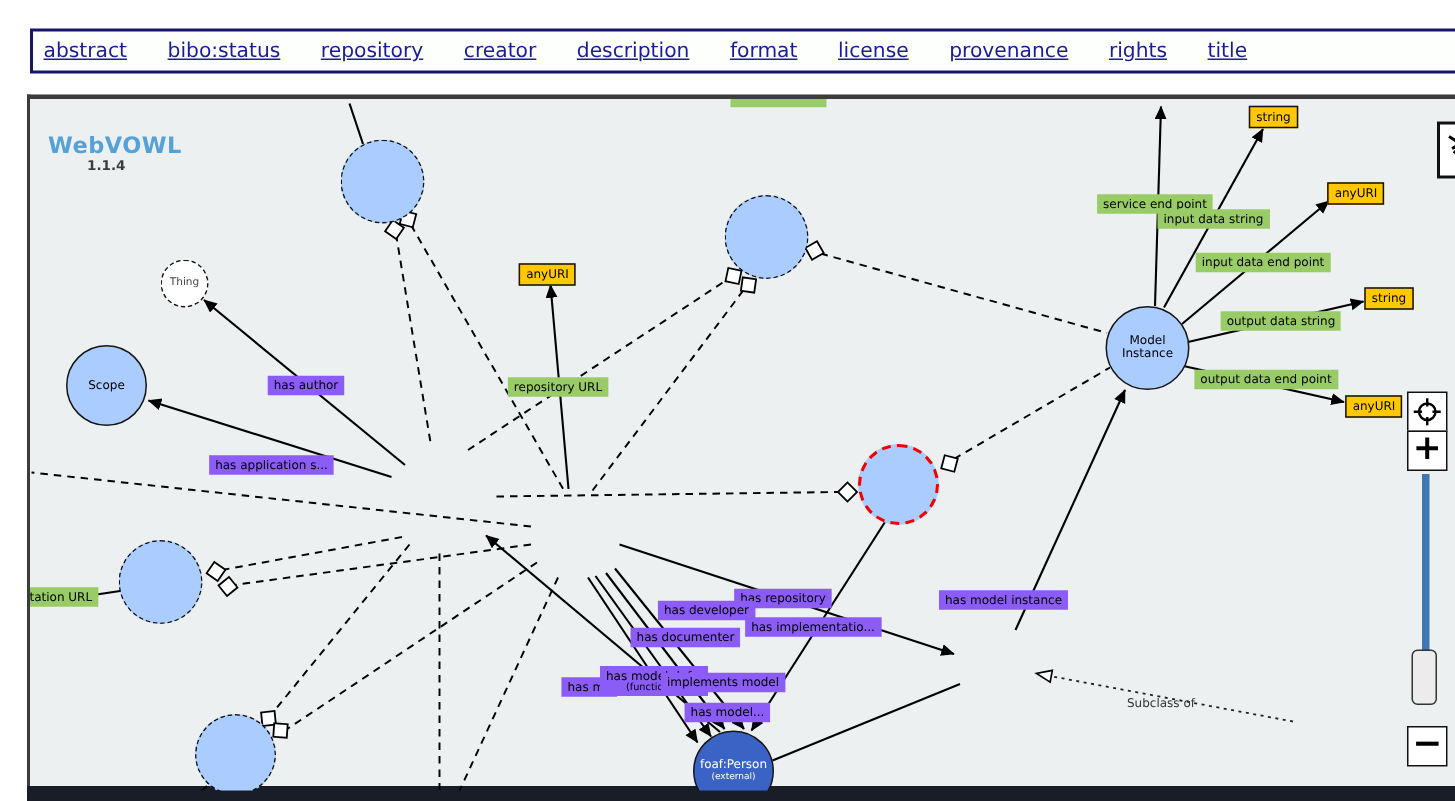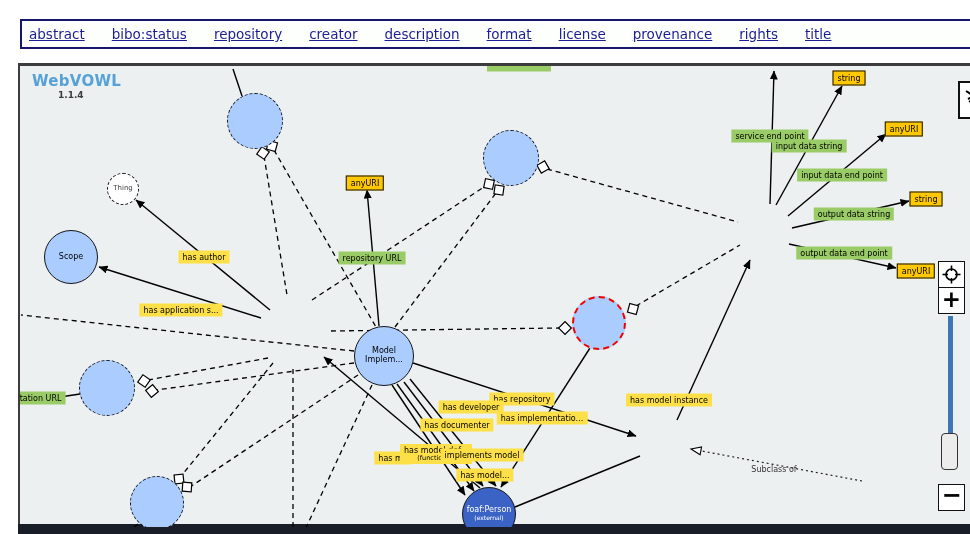--- a/index.html
+++ b/index.html
@@ -20,37 +20,37 @@
   .edges{position:absolute;left:0;top:0;z-index:1;}
   .s{stroke:#000;stroke-width:1.4;fill:none;}
   .d{stroke:#000;stroke-width:1.3;fill:none;stroke-dasharray:5 4;}
   .dot{stroke:#222;stroke-width:1.2;fill:none;stroke-dasharray:2 3;}
   .dia{fill:#fff;stroke:#000;stroke-width:1.2;}
 
   .layer{position:absolute;left:0;top:0;width:100%;height:100%;}
   #labels{z-index:2;} #nodes{z-index:3;}
 
   
-  .logo{position:absolute;left:12px;top:8px;z-index:4;line-height:1;}
+  .logo{position:absolute;left:12px;top:24px;z-index:4;line-height:1;}
   .logo-title{font-size:15px;font-weight:bold;color:#56a2d8;letter-spacing:.3px;cursor:pointer;}
   .logo-version{font-size:9px;font-weight:bold;color:#3c3c3c;padding-left:26px;margin-top:2px;}
 
   
   .node{position:absolute;border-radius:50%;background:#aaccff;border:1.3px solid #151515;
         display:flex;flex-direction:column;align-items:center;justify-content:center;
         text-align:center;font-size:8px;line-height:1.1;color:#000;box-sizing:border-box;cursor:pointer;}
   .node.anonymous{border-style:dashed;}
   .node.thing{background:#fff;border-style:dashed;font-size:7px;color:#444;}
   .node.external{background:#3b63c5;color:#fff;}
   .node.highlighted{border:2.6px dashed #f00000;}
   .node .sub{font-size:6px;}
 
   
   .plabel{position:absolute;transform:translate(-50%,-50%);font-size:8px;padding:2px 4px;
-          white-space:nowrap;background:#fde047;color:#000;text-align:center;cursor:pointer;}
+          white-space:nowrap;background:#8b5cf6;color:#000;text-align:center;cursor:pointer;}
   .plabel .sub{display:block;font-size:6.5px;margin-top:-1px;}
   .glabel{background:#99cc66;}
   .partial{padding:0;height:7px;width:64px;}
   .dtype{position:absolute;transform:translate(-50%,-50%);font-size:8px;padding:2px 4px;
          background:#ffc800;border:1.2px solid #111;white-space:nowrap;cursor:pointer;}
   .subclass-text{position:absolute;transform:translate(-50%,-50%);font-size:8px;color:#333;
                  padding:0 2px;white-space:nowrap;}
 
   
   .ctrlbox{position:absolute;width:27px;height:27px;background:#fff;border:1.6px solid #111;
@@ -175,26 +175,26 @@
         <div class="dtype" style="left: 345px; top: 117px;"><span>anyURI</span></div>
       </div>
     <div class="layer" id="nodes">
         <div class="node anonymous" style="left: 207px; top: 27px; height: 56px; width: 56px;"></div>
         <div class="node thing" style="left: 87px; top: 107px; height: 32px; width: 32px;">
           <div>Thing</div>
         </div>
         <div class="node class" style="left: 24px; top: 164px; height: 54px; width: 54px;">
           <div>Scope</div>
         </div>
-        <div class="node class" style="left: 334px; top: 260px; height: 60px; width: 60px;">
-          <div>Model Implem...</div>
-        </div>
         <div class="node anonymous" style="left: 59px; top: 294px; height: 56px; width: 56px;"></div>
         <div class="node anonymous" style="left: 463px; top: 64px; height: 56px; width: 56px;"></div>
         <div class="node highlighted" style="left: 552px; top: 230px; height: 54px; width: 54px;"></div>
+        <div class="node class" style="left: 717px; top: 138px; height: 56px; width: 56px;">
+          <div>Model Instance</div>
+        </div>
         <div class="node external" style="left: 442px; top: 421px; height: 54px; width: 54px;">
           <div>foaf:Person</div>
           <div class="sub">(external)</div>
         </div>
         <div class="node anonymous" style="left: 110px; top: 410px; height: 54px; width: 54px;"></div>
       </div>
 
     <div class="logo">
       <div class="logo-title">WebVOWL</div>
       <div class="logo-version">1.1.4</div>

